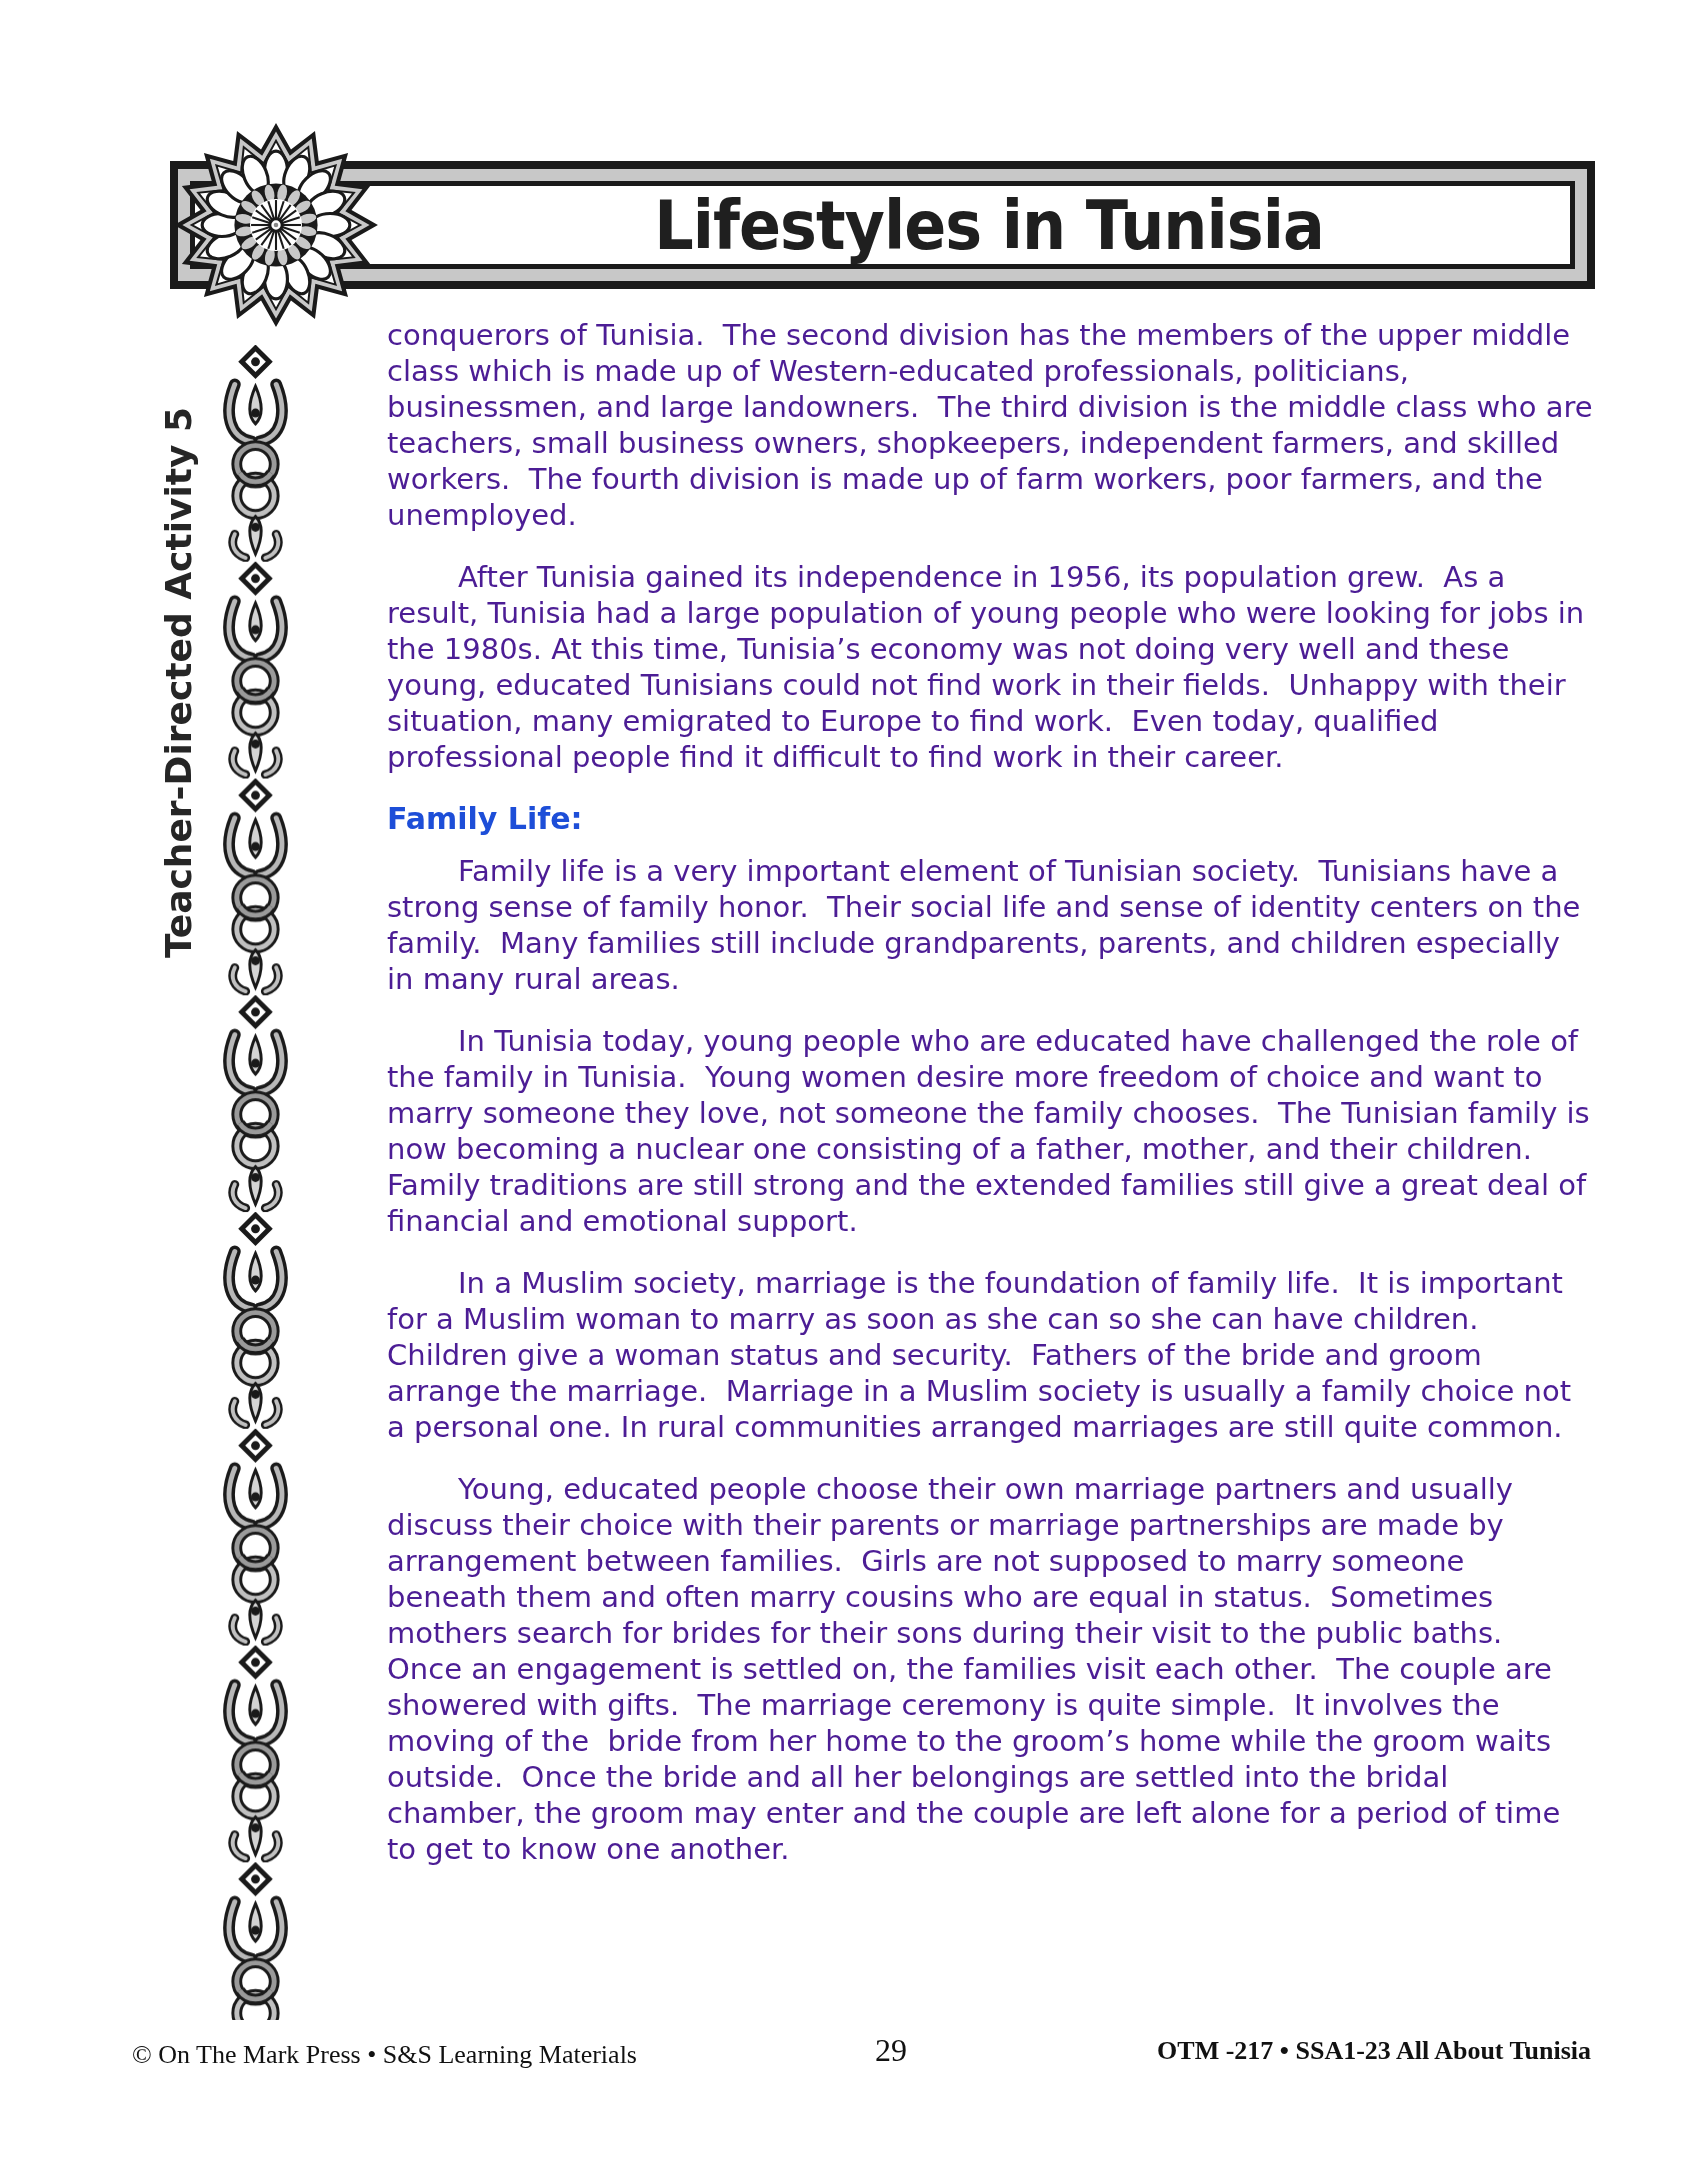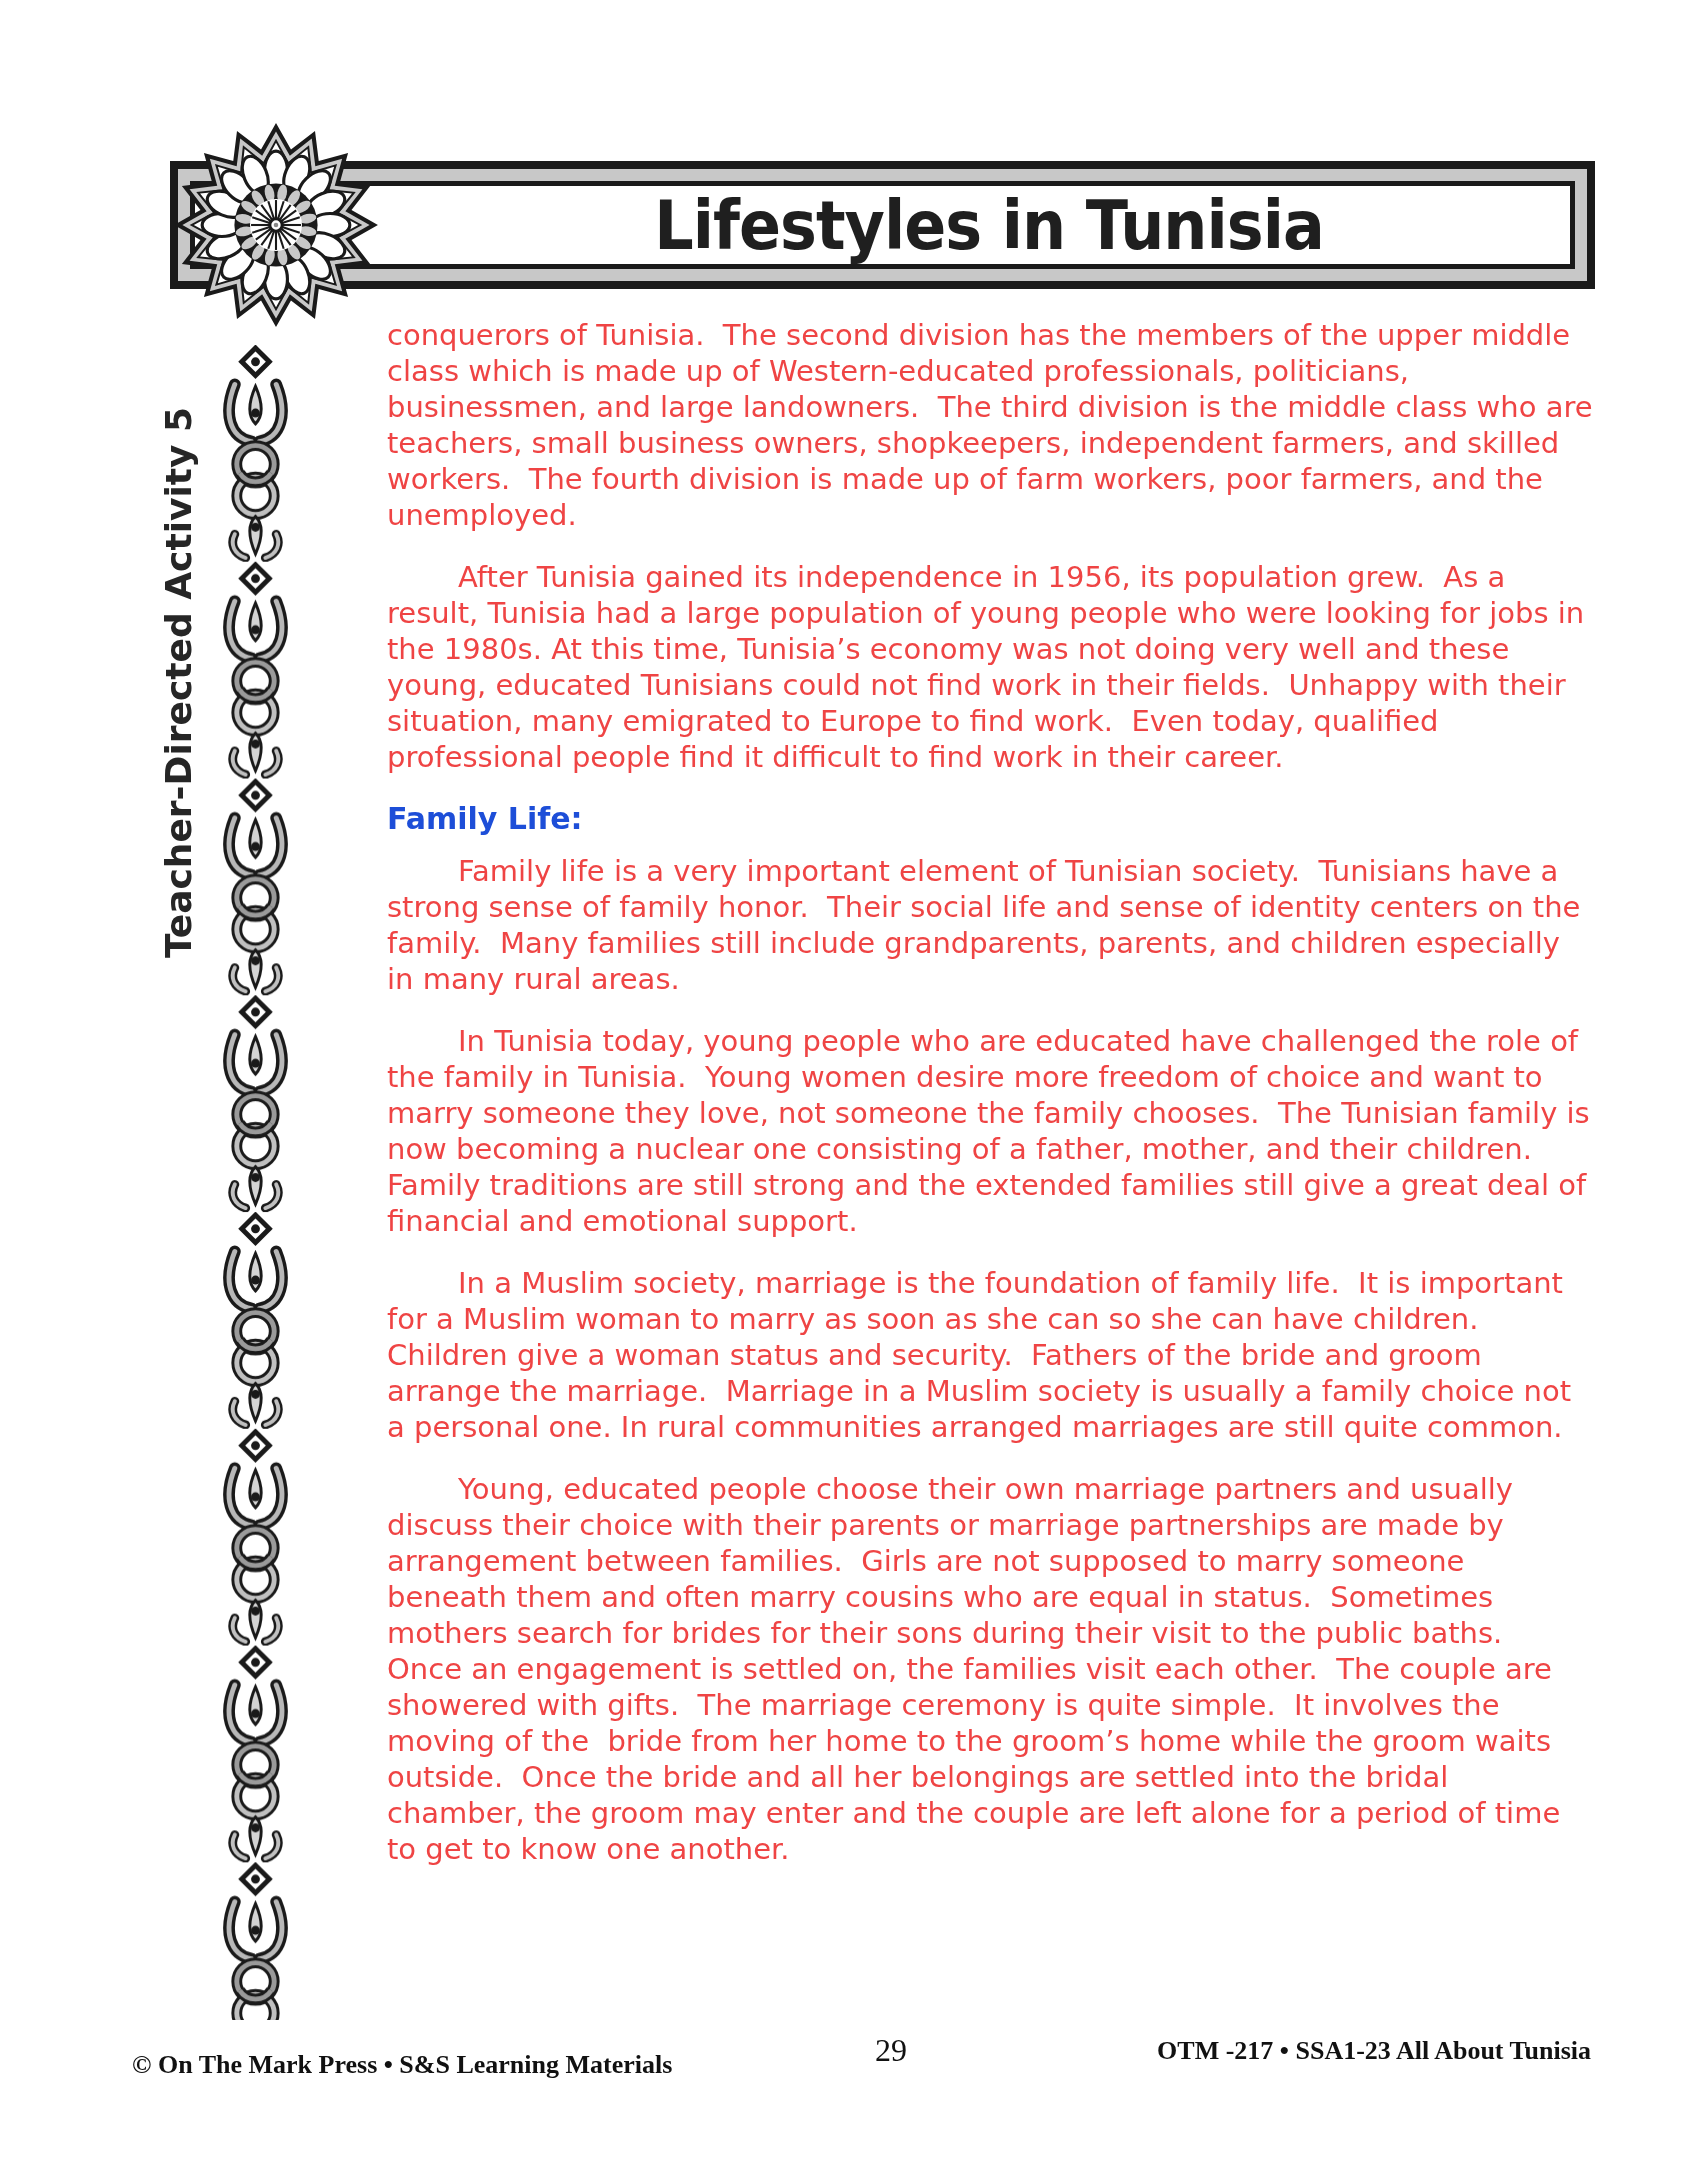--- a/index.html
+++ b/index.html
@@ -43,33 +43,33 @@
   }
   .chain-column{position:absolute;left:177px;top:341px;width:67px;height:1683px;}
 
   
   .main-column{
     position:absolute;left:342px;top:317px;width:1206px;height:1723px;
     overflow:hidden;
   }
   .para{
     margin:0 0 26px 0;
-    font-size:29px;line-height:36px;color:#ef4444;
+    font-size:29px;line-height:36px;color:#4c1d95;
     text-indent:71px;white-space:pre-wrap;
   }
   .para.flush{text-indent:0;}
   .section-heading{
     margin:12px 0 16px 0;
     font-size:30px;line-height:36px;font-weight:bold;color:#1d4ed8;
   }
 
   
   .footer{position:absolute;left:0;top:2030px;width:1683px;height:44px;
     font-family:"Liberation Serif","DejaVu Serif",serif;}
-  .footer-left{position:absolute;left:87px;top:20px;font-weight:bold;font-size:26px;color:#111;}
+  .footer-left{position:absolute;left:87px;top:10px;font-weight:normal;font-size:26px;color:#111;}
   .footer-page{position:absolute;left:0;right:0;top:2px;text-align:center;font-size:32px;color:#111;padding-left:9px;}
   .footer-right{position:absolute;right:137px;top:6px;font-weight:bold;font-size:26px;color:#111;}
 </style>
 </head>
 <body>
 
 <div class="page">
 
   <div class="banner">
     <div class="banner-stripe"></div>

